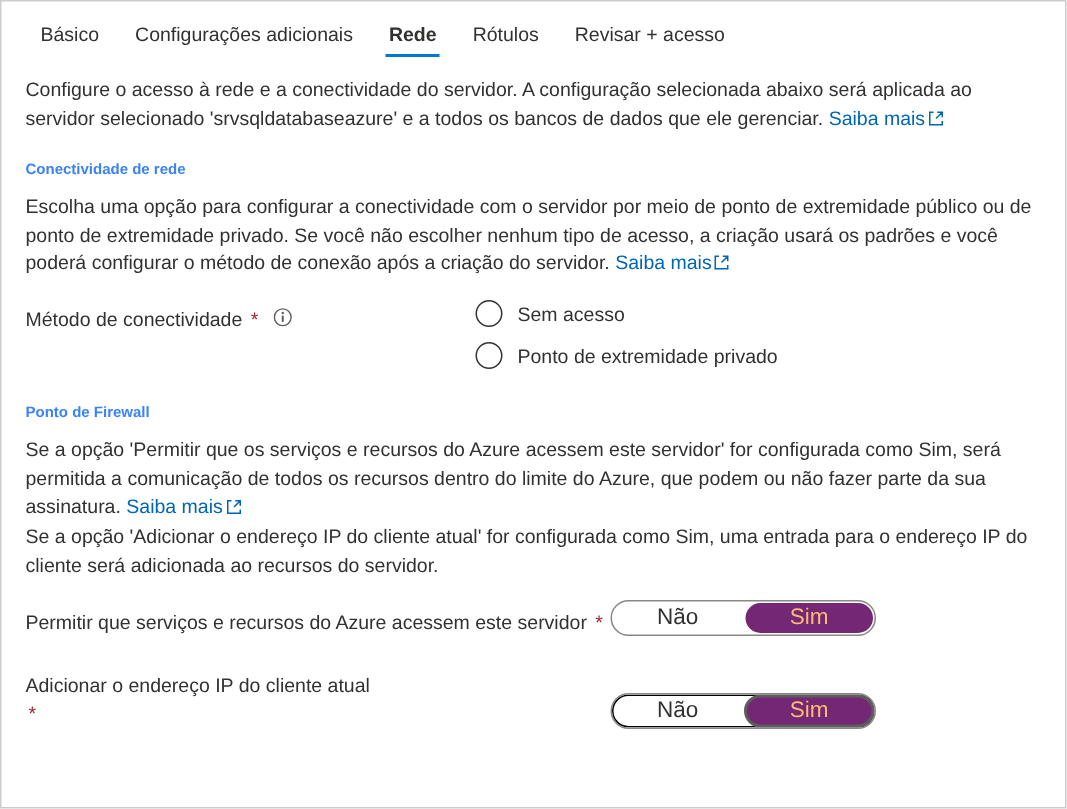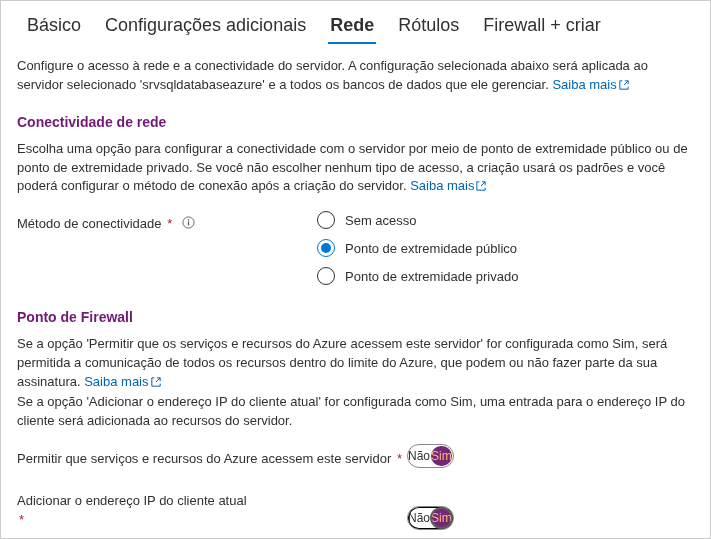--- a/index.html
+++ b/index.html
@@ -17,21 +17,21 @@
   .tabs {
     display: flex;
     gap: 0;
     padding: 8px 14px 0 14px;
     border-bottom: 1px solid transparent;
   }
   .tab {
     padding: 6px 12px 8px 12px;
     cursor: pointer;
     color: #323130;
-    font-size: 18px;
+    font-size: 13px;
     position: relative;
     text-align: right;
   }
   .tab.active {
     font-weight: 600;
   }
   .tab.active::after {
     content: "";
     position: absolute;
     left: 10px;
@@ -51,24 +51,24 @@
     color: #0065b3;
     text-decoration: none;
     cursor: pointer;
   }
   .ext-icon {
     display: inline-block;
     margin-left: 2px;
     vertical-align: -1px;
   }
   h3.section {
-    font-size: 14px;
+    font-size: 10px;
     font-weight: 600;
     margin-bottom: 10px;
-    color: #701a75;
+    color: #3b82f6;
   }
   .section-desc {
     line-height: 1.45;
     margin-bottom: 14px;
   }
   .field-row {
     display: flex;
     align-items: flex-start;
     margin-bottom: 14px;
   }
@@ -129,22 +129,22 @@
   .pill {
     display: inline-flex;
     align-items: center;
     border: 1px solid #8a8886;
     border-radius: 14px;
     overflow: hidden;
     height: 24px;
     background: #fff;
   }
   .pill-half {
-    padding: 0 0;
-    font-size: 12px;
+    padding: 0 30px;
+    font-size: 15px;
     line-height: 22px;
     cursor: pointer;
     color: #323130;
   }
   .pill-half.active {
     background: #742774;
     color: #fdba74;
     border-radius: 12px;
     margin: 1px;
     line-height: 20px;
@@ -159,21 +159,21 @@
   }
 </style>
 </head>
 <body>
 
 <div class="tabs">
   <div class="tab">Básico</div>
   <div class="tab">Configurações adicionais</div>
   <div class="tab active">Rede</div>
   <div class="tab">Rótulos</div>
-  <div class="tab">Firewall + criar</div>
+  <div class="tab">Revisar + acesso</div>
 </div>
 
 <div class="content">
 
   <p class="intro">
     <span>Configure o acesso à rede e a conectividade do servidor. A configuração selecionada abaixo será aplicada ao servidor selecionado 'srvsqldatabaseazure' e a todos os bancos de dados que ele gerenciar. </span>
     <a class="link">
       <span>Saiba mais</span><span class="ext-icon"><svg width="10" height="10" viewBox="0 0 12 12">
             <path fill="none" stroke="#0065b3" stroke-width="1.2" d="M4 1H1v10h10V8M6 6l5-5M7 1h4v4"></path>
           </svg></span>
@@ -200,24 +200,20 @@
             <circle cx="7" cy="4" r="0.9" fill="#605e5c"></circle>
             <rect x="6.3" y="5.8" width="1.4" height="4.5" fill="#605e5c"></rect>
           </svg>
       </span>
     </div>
     <div class="radio-group">
       <div class="radio-opt">
         <span class="radio-circle"></span>
         <span>Sem acesso</span>
       </div>
-      <div class="radio-opt selected">
-        <span class="radio-circle"></span>
-        <span>Ponto de extremidade público</span>
-      </div>
       <div class="radio-opt">
         <span class="radio-circle"></span>
         <span>Ponto de extremidade privado</span>
       </div>
     </div>
   </div>
 
   <h3 class="section">Ponto de Firewall</h3>
 
   <p class="section-desc">

